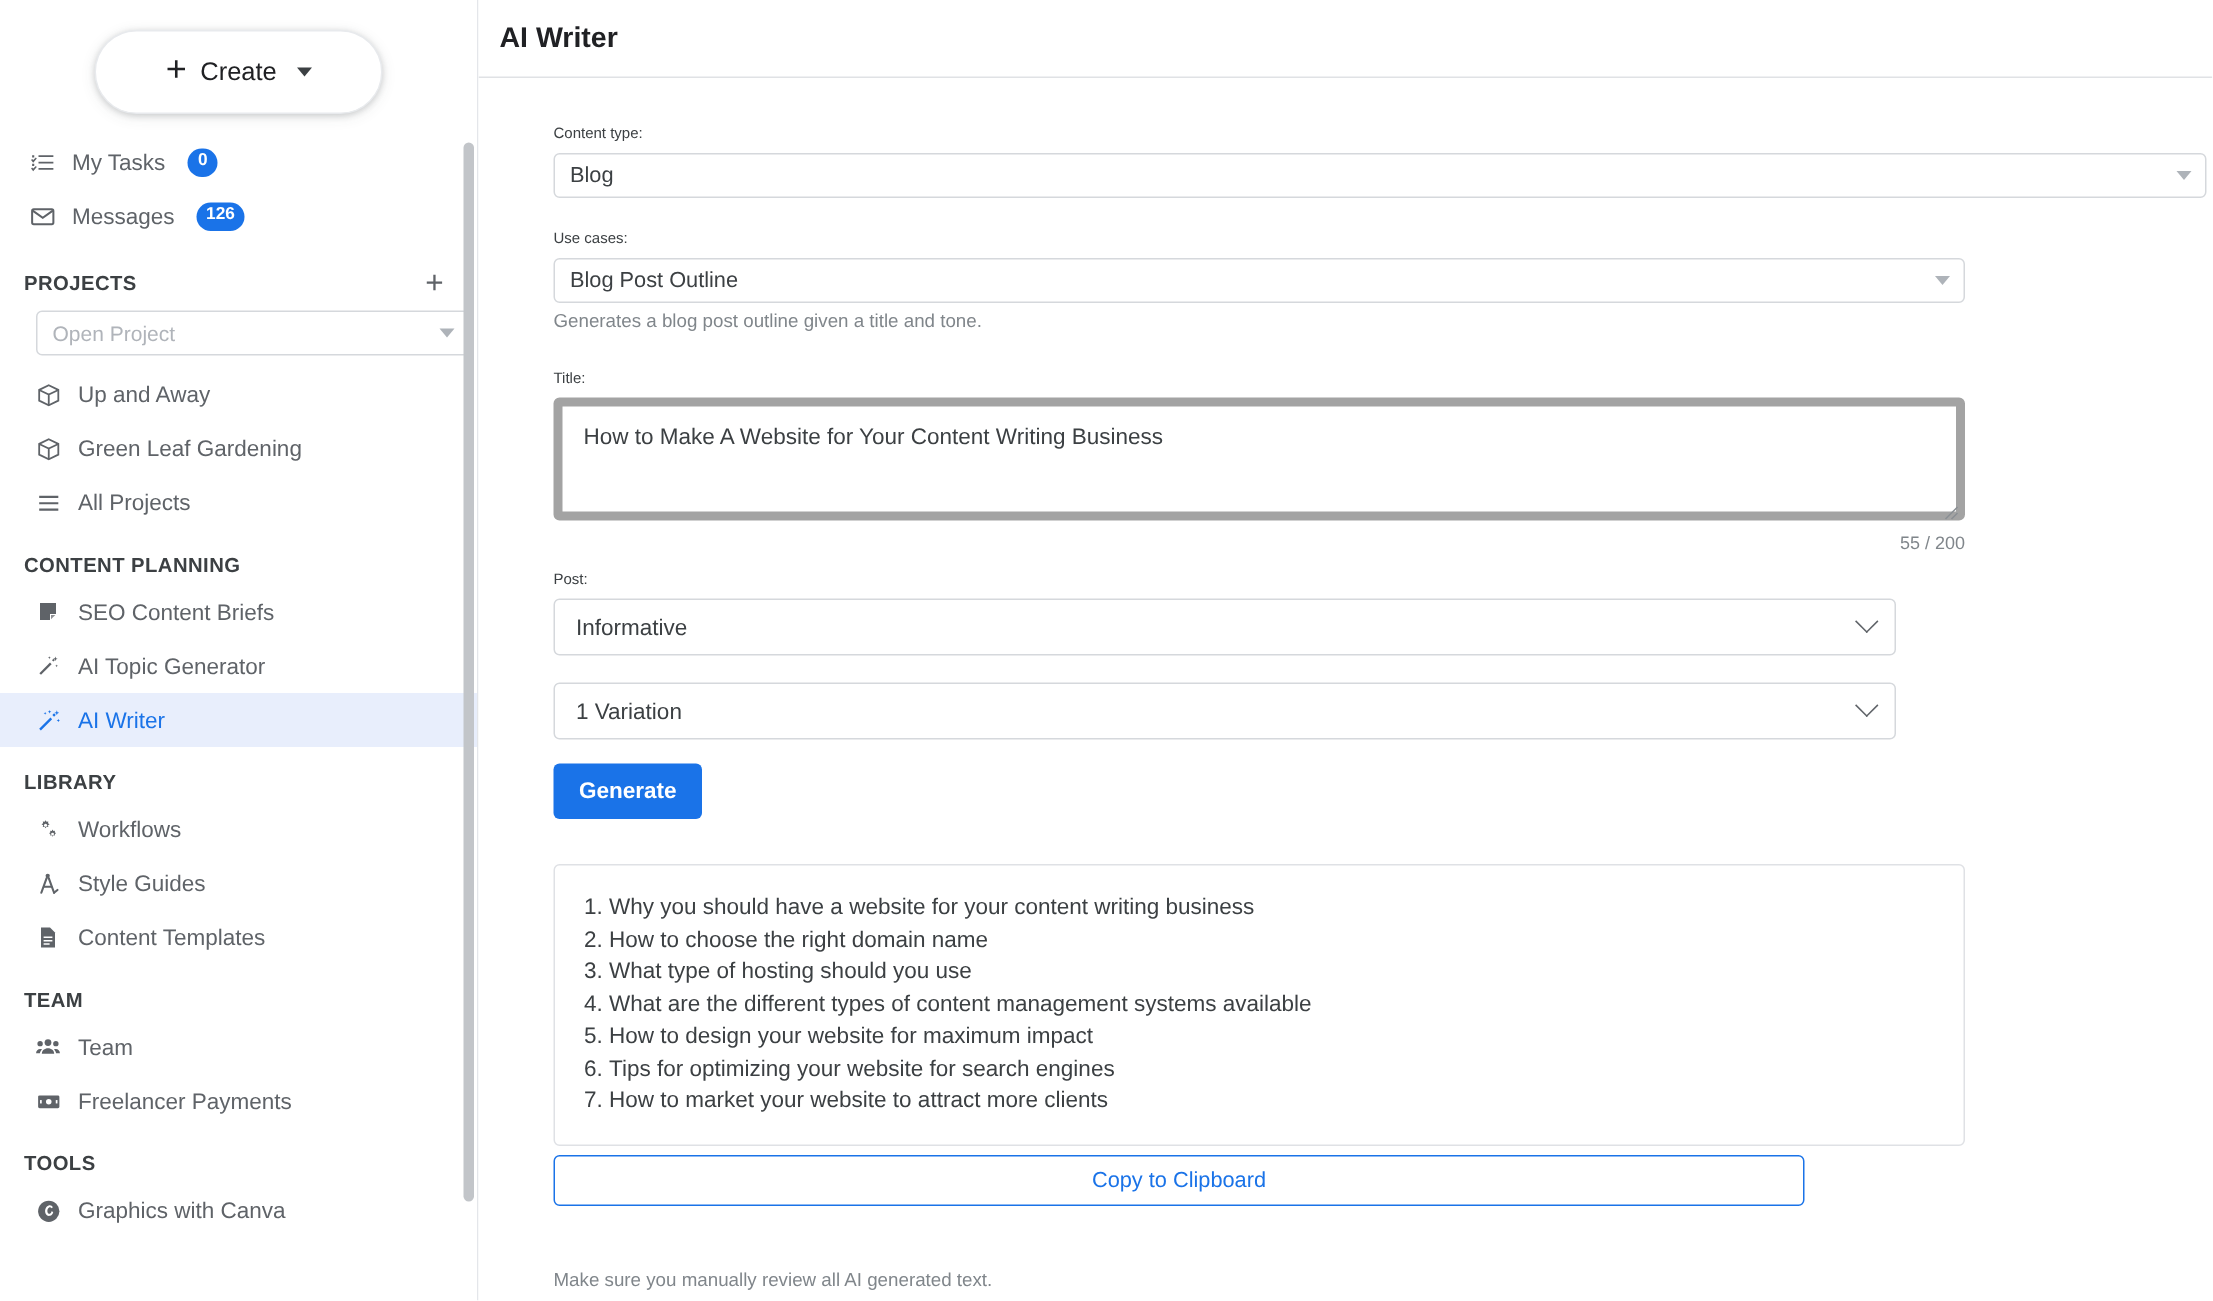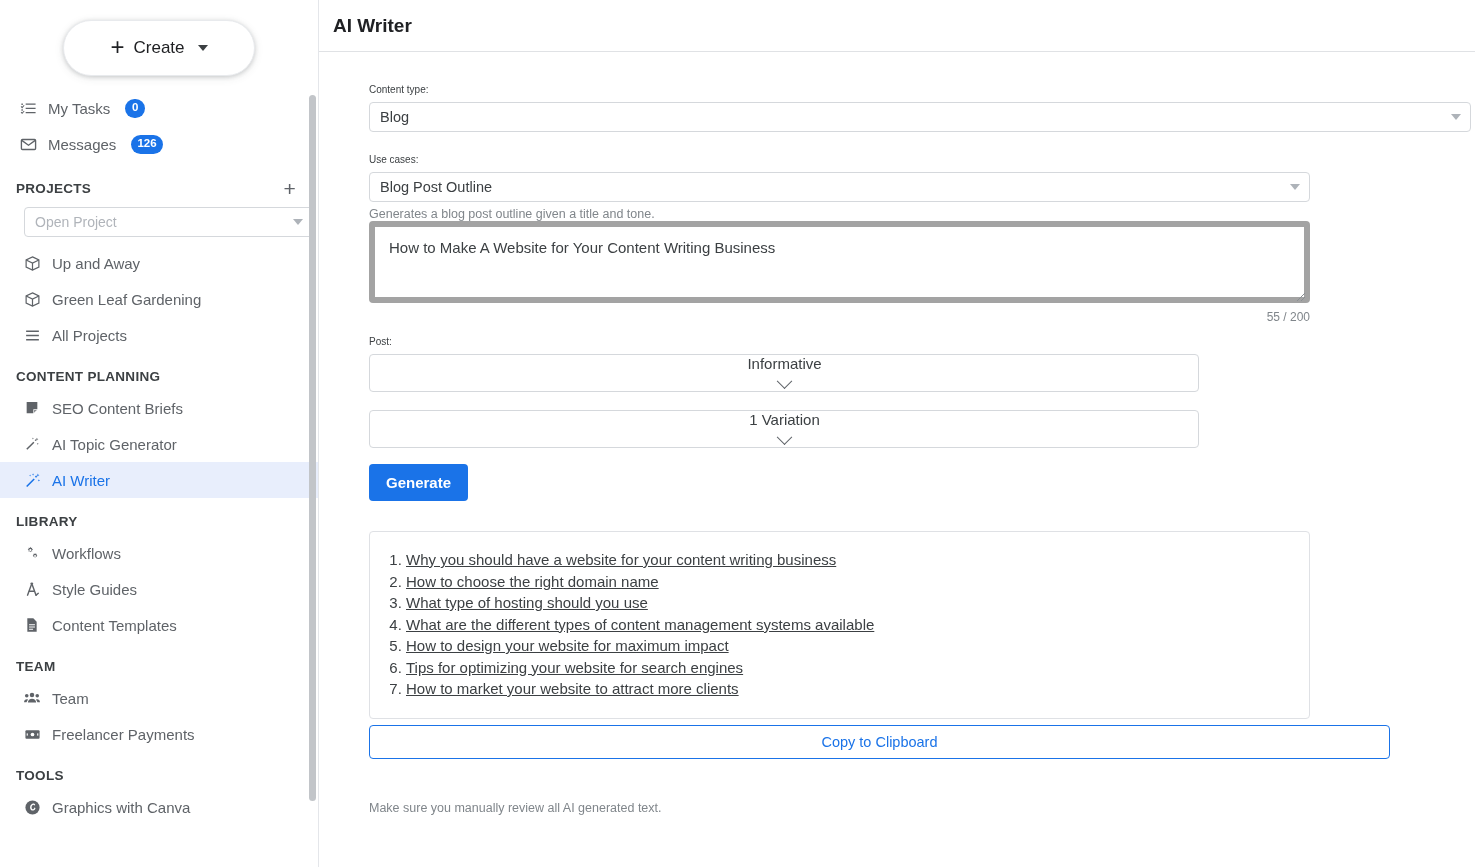--- a/index.html
+++ b/index.html
@@ -94,23 +94,23 @@
 
   .s2 {
     width: 941px; height: 30px; border: 1px solid #d5d8dc; border-radius: 4px;
     background: #fff; display: flex; align-items: center; justify-content: space-between;
     padding: 0 9px 0 10px; font-size: 14.5px; color: #3c4043; cursor: pointer;
   }
   .s2.wide { width: 1102px; }
   .s2.narrow { width: 941px; }
 
   .sel {
-    width: 830px; height: 38px; border: 1px solid #d5d8dc; border-radius: 4px;
+    width: 895px; height: 38px; border: 1px solid #d5d8dc; border-radius: 4px;
     background: #fff; display: flex; align-items: center; justify-content: space-between;
-    padding: 0 13px 0 14px; font-size: 15px; color: #3c4043; cursor: pointer; flex-direction: column;
+    padding: 0 13px 0 14px; font-size: 15px; color: #3c4043; cursor: pointer;
   }
   .chev { width: 11px; height: 11px; border-right: 1.6px solid #5f6368; border-bottom: 1.6px solid #5f6368; transform: rotate(45deg) translate(-3px,-3px); }
 
   .ta-wrap { position: relative; width: 941px; }
   .ta {
     width: 941px; height: 82px; border: 6px solid #a3a3a3; border-radius: 4px;
     background: #fff; padding: 12px 14px; font-size: 15px; color: #3c4043;
     font-family: "Liberation Sans", sans-serif; resize: none; outline: none;
   }
   .grip { position: absolute; right: 4px; bottom: 5px; width: 12px; height: 12px; pointer-events: none; }
@@ -118,27 +118,27 @@
 
   .gen-btn {
     height: 37px; padding: 0 17px; background: #1a73e8; color: #fff;
     border: none; border-radius: 4px; font-size: 15px; cursor: pointer;
     font-family: "Liberation Sans", sans-serif;
     font-weight: bold;
   }
 
   .result {
     width: 941px; border: 1px solid #dfe1e5; border-radius: 4px;
-    padding: 17px 18px 18px 14px; background: #fff; text-decoration: underline;
+    padding: 17px 18px 18px 14px; background: #fff;
   }
   .result ol { margin: 0; padding: 0 0 0 22px; list-style: decimal; }
   .result li { font-size: 15px; color: #3c4043; line-height: 21.5px; }
 
   .copy-btn {
-    width: 1021px; height: 34px; margin-top: 6px;
+    width: 834px; height: 34px; margin-top: 6px;
     border: 1px solid #1a73e8; border-radius: 4px; background: #fff;
     color: #1a73e8; font-size: 14.5px; cursor: pointer;
     display: flex; align-items: center; justify-content: center;
     font-family: "Liberation Sans", sans-serif;
   }
   .note { font-size: 12.5px; color: #80868b; margin-top: 42px; }
   .mt16 { margin-top: 16px; } .mt18 { margin-top: 18px; border-radius: 17px; } .mt22 { margin-top: 22px; }
   .mt12 { margin-top: 12px; } .mt26 { margin-top: 26px; } .mt30 { margin-top: 30px; }
 </style>
 </head>
@@ -349,20 +349,21 @@
         <span class="tri-down"></span>
       </div>
 
       <div class="lbl mt22">Use cases:</div>
       <div class="s2 narrow">
         <span>Blog Post Outline</span>
         <span class="tri-down"></span>
       </div>
       <div class="hint">Generates a blog post outline given a title and tone.</div>
 
+      <div class="lbl mt26">Title:</div>
       <div class="ta-wrap">
         <textarea class="ta" style="">How to Make A Website for Your Content Writing Business</textarea>
         <svg class="grip" viewBox="0 0 12 12" stroke="#8a8f94" stroke-width="1">
           <path d="M11 3 3 11M11 7 7 11"></path>
         </svg>
       </div>
       <div class="count">55 / 200</div>
 
       <div class="lbl mt12">Post:</div>
       <div class="sel">

